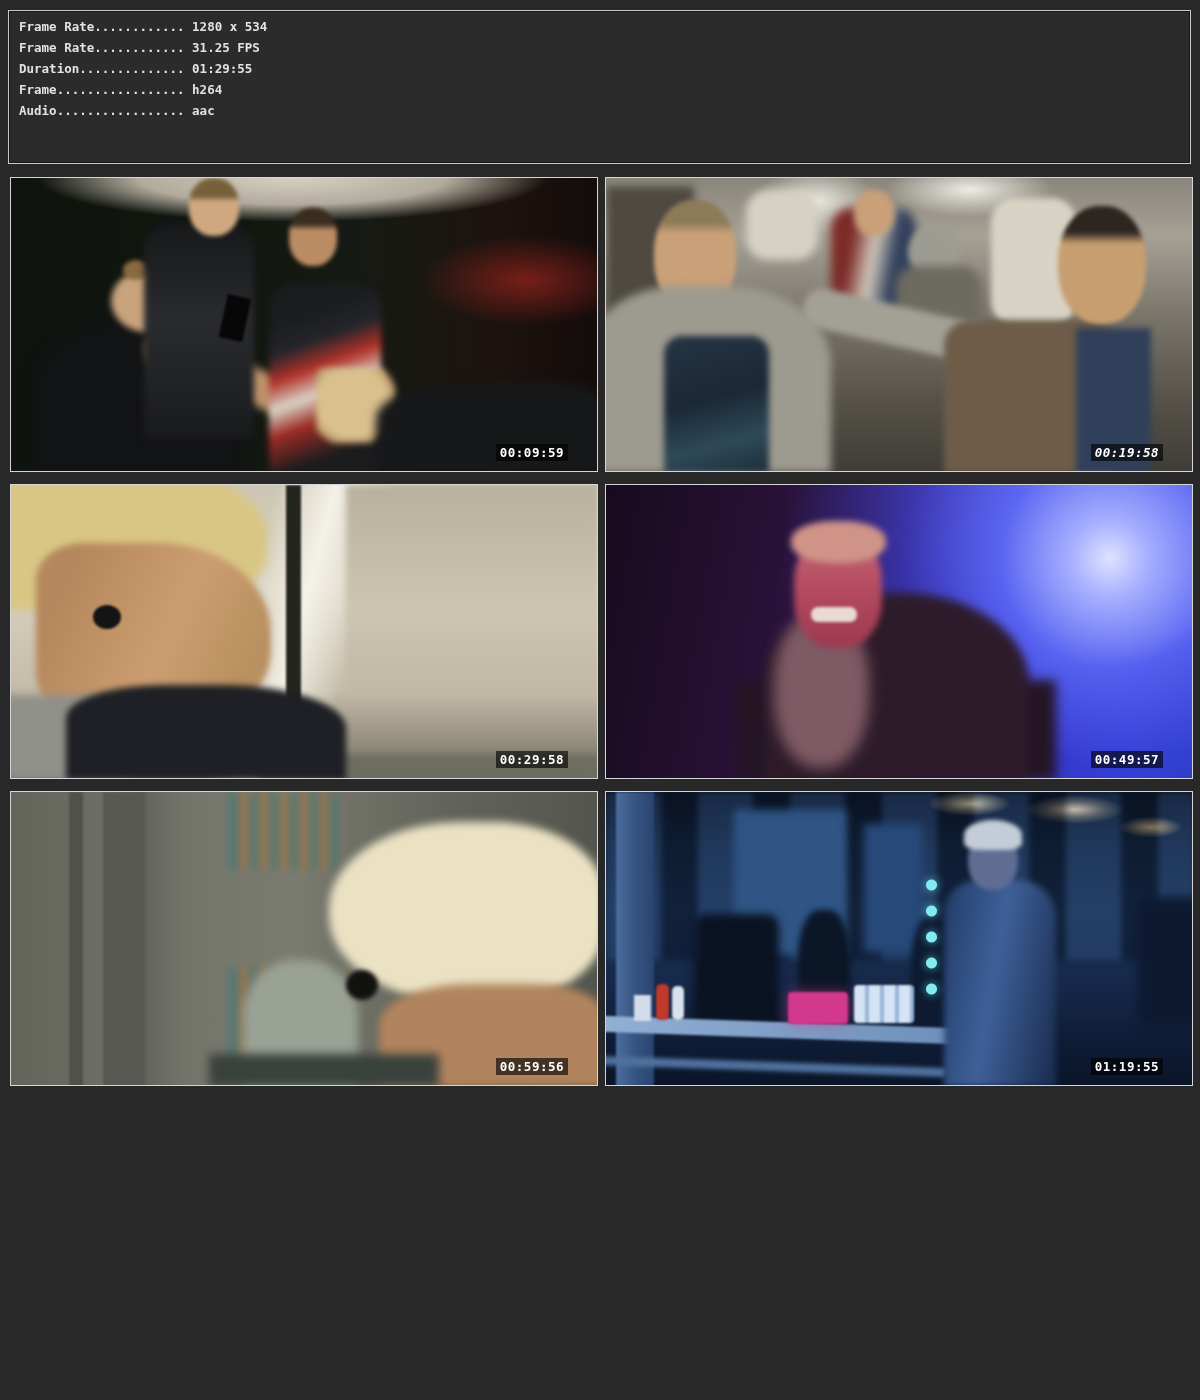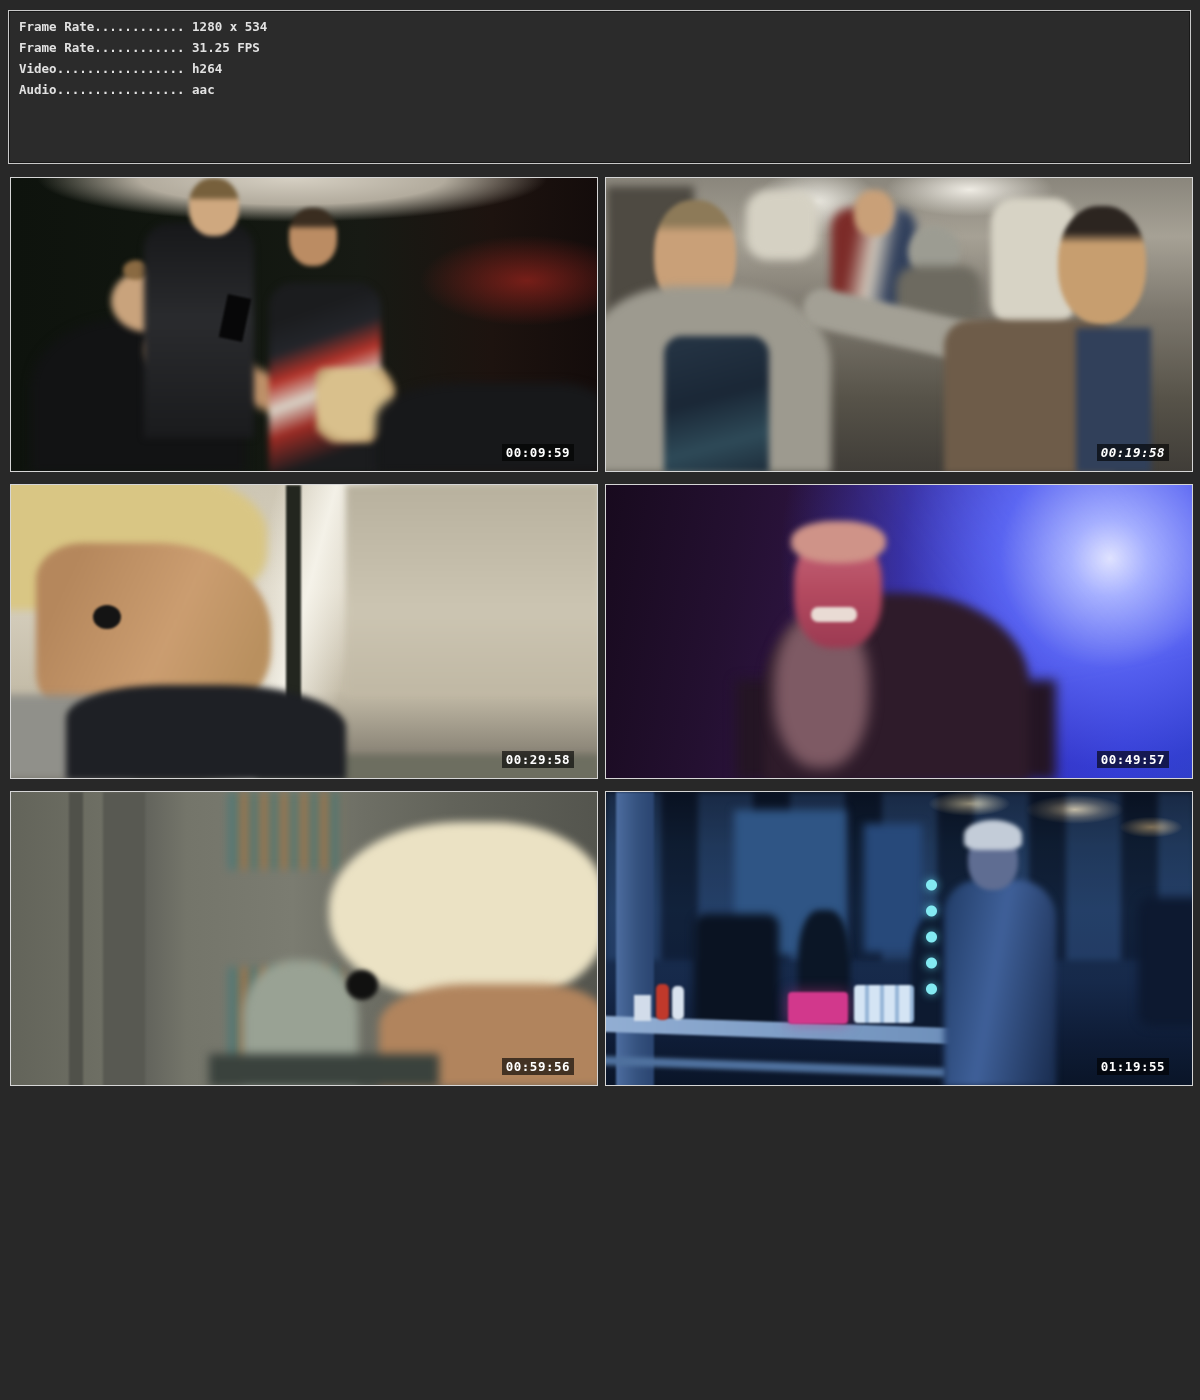--- a/index.html
+++ b/index.html
@@ -12,21 +12,21 @@
            padding:5px 0 0 10px;}
   .info-row{white-space:pre;font-size:12.5px;line-height:21px;font-weight:bold;color:#e2e2e2;}
   .info-row .val{margin-left:7.5px;}
 
   
   .grid{position:absolute;left:10px;top:177px;display:grid;
         grid-template-columns:588px 588px;grid-auto-rows:295px;column-gap:7px;row-gap:12px;}
   .shot{position:relative;width:588px;height:295px;box-sizing:border-box;border:1px solid #d6d6d6;
         overflow:hidden;background:#000;margin:0;}
   .shot .el{position:absolute;}
-  .ts{position:absolute;right:23px;bottom:10px;font-size:12.5px;font-weight:bold;color:#ffffff;
+  .ts{position:absolute;right:29px;bottom:10px;font-size:12.5px;font-weight:bold;color:#ffffff;
       background:rgba(0,0,0,0.62);padding:1px 4px;letter-spacing:0.5px;}
 
   
   .shot1{background:
     radial-gradient(ellipse 58% 20% at 48% 0%, #d6d0c3 0%, #b2ab9d 45%, rgba(90,85,75,0) 75%),
     radial-gradient(ellipse 26% 22% at 88% 35%, rgba(150,35,28,0.75), rgba(0,0,0,0) 70%),
     linear-gradient(90deg,#0e130d 0%,#121710 40%,#171a14 60%,#1d130f 82%,#140c0b 100%);}
   .s1-body-left{left:20px;top:140px;width:215px;height:155px;background:#121314;border-radius:45% 40% 0 0;filter:blur(5px);}
   .s1-arm{left:130px;top:180px;width:175px;height:36px;background:#bd9169;border-radius:20px;transform:rotate(22deg);filter:blur(4px);}
   .s1-bun-head{left:100px;top:92px;width:72px;height:62px;background:#c9a37c;border-radius:50%;filter:blur(3px);}
@@ -156,21 +156,22 @@
   .s8-car{left:532px;top:105px;width:70px;height:130px;background:#0d1930;border-radius:14px;filter:blur(5px);}
 </style>
 </head>
 <body>
 
 <div class="page">
 
   <div class="infobox">
     <div class="info-row"><span>Frame Rate</span><span>............</span><span class="val">1280 x 534</span></div>
     <div class="info-row"><span>Frame Rate</span><span>............</span><span class="val">31.25 FPS</span></div>
-    <div class="info-row"><span>Video</span><span>.................</span><span class="val">h264</span></div>
+    <div class="info-row"><span>Duration</span><span>..............</span><span class="val">01:29:55</span></div>
+    <div class="info-row"><span>Frame</span><span>.................</span><span class="val">h264</span></div>
     <div class="info-row"><span>Audio</span><span>.................</span><span class="val">aac</span></div>
   </div>
 
   <div class="grid">
 
     <figure class="shot shot1">
       <div class="el s1-body-left"></div>
       <div class="el s1-arm"></div>
       <div class="el s1-bun-head"></div>
       <div class="el s1-bun"></div>

